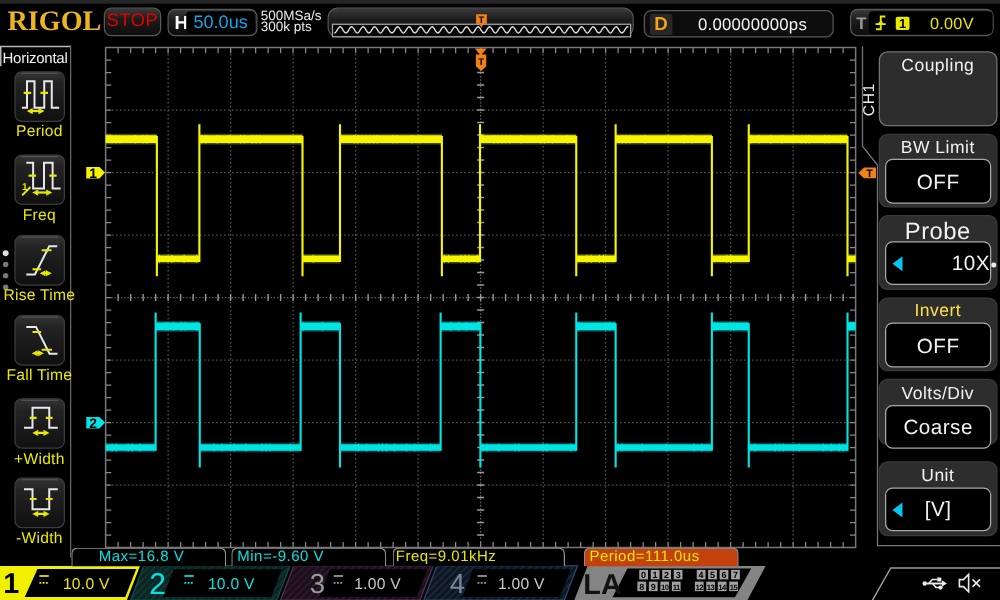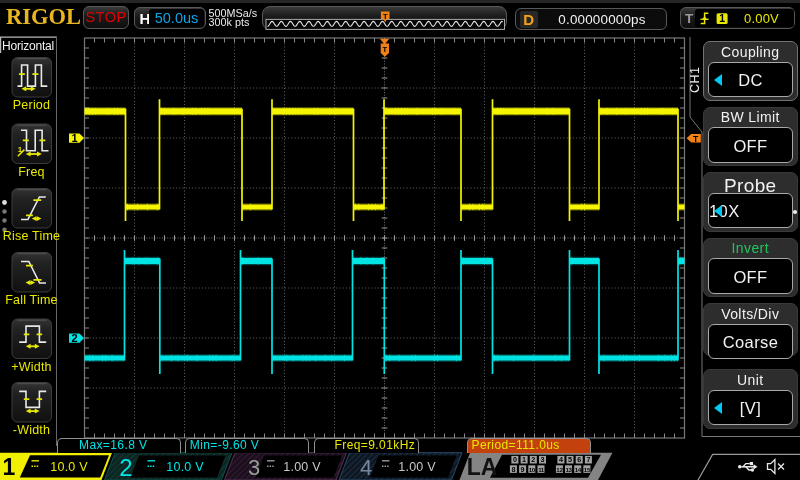--- a/index.html
+++ b/index.html
@@ -216,44 +216,38 @@
     <div class="abs" style="left:2px;top:38.5px;font-size:12px;letter-spacing:-0.2px;color:#f2f2f2">Horizontal</div>
     <div class="abs" style="left:0;top:97.5px;width:63px;text-align:center;font-size:12.5px;letter-spacing:0.2px;color:#e8e800">Period</div>
     <div class="abs" style="left:0;top:165px;width:63px;text-align:center;font-size:12.5px;letter-spacing:0.2px;color:#e8e800">Freq</div>
     <div class="abs" style="left:0;top:228.5px;width:63px;text-align:center;font-size:12.5px;letter-spacing:0.2px;color:#e8e800">Rise Time</div>
     <div class="abs" style="left:0;top:293px;width:63px;text-align:center;font-size:12.5px;letter-spacing:0.2px;color:#e8e800">Fall Time</div>
     <div class="abs" style="left:0;top:359.5px;width:63px;text-align:center;font-size:12.5px;letter-spacing:0.2px;color:#e8e800">+Width</div>
     <div class="abs" style="left:0;top:422.5px;width:63px;text-align:center;font-size:12.5px;letter-spacing:0.2px;color:#e8e800">-Width</div>
     <div class="abs" style="left:689px;top:66px;width:14px;height:28px;font-size:12.5px;letter-spacing:0.5px;color:#f0f0f0;writing-mode:vertical-rl;transform:rotate(180deg);text-align:center;line-height:13px">CH1</div>
     <div class="abs" style="left:703px;top:41px;width:94.5px;height:59.6px;background:#2d2d2d;border-radius:7px;border:1px solid #737373">
       <div style="position:absolute;left:0;top:1.5px;width:100%;text-align:center;font-size:14px;letter-spacing:0.4px;color:#f2f2f2">Coupling</div>
-      <div style="position:absolute;left:4px;top:19.5px;width:85px;height:35.5px;background:#000;border:1px solid #a8a8a8;border-radius:6px">
-        <div style="position:absolute;left:0;top:8.5px;width:100%;text-align:center;font-size:16.5px;letter-spacing:0.4px;color:#f2f2f2">DC</div>
+    </div>
+    <div class="abs" style="left:703px;top:106.6px;width:94.5px;height:59.6px;background:#2d2d2d;border-radius:7px;border:1px solid #3a3a3a">
+      <div style="position:absolute;left:0;top:1.5px;width:100%;text-align:center;font-size:14px;letter-spacing:0.4px;color:#f2f2f2">BW Limit</div>
+      <div style="position:absolute;left:4px;top:19.5px;width:85px;height:35.5px;background:#000;border:1px solid #a8a8a8;border-radius:6px">
+        <div style="position:absolute;left:0;top:8.5px;width:100%;text-align:center;font-size:16.5px;letter-spacing:0.4px;color:#f2f2f2">OFF</div>
+      </div>
+    </div>
+    <div class="abs" style="left:703px;top:172.2px;width:94.5px;height:59.6px;background:#2d2d2d;border-radius:7px;border:1px solid #3a3a3a">
+      <div style="position:absolute;left:0;top:1.5px;width:100%;text-align:center;font-size:19px;letter-spacing:0.4px;color:#f2f2f2">Probe</div>
+      <div style="position:absolute;left:4px;top:19.5px;width:85px;height:35.5px;background:#000;border:1px solid #a8a8a8;border-radius:6px">
+        <div style="position:absolute;left:0;top:8.5px;width:100%;text-align:right;font-size:16.5px;letter-spacing:0.4px;color:#f2f2f2">10X</div>
         <svg width="12" height="14" style="position:absolute;left:2.5px;top:10px" viewBox="0 0 12 14">
           <path d="M10 1 V13 L2 7 Z" fill="#00c8f0"></path>
         </svg>
       </div>
     </div>
-    <div class="abs" style="left:703px;top:106.6px;width:94.5px;height:59.6px;background:#2d2d2d;border-radius:7px;border:1px solid #3a3a3a">
-      <div style="position:absolute;left:0;top:1.5px;width:100%;text-align:center;font-size:14px;letter-spacing:0.4px;color:#f2f2f2">BW Limit</div>
-      <div style="position:absolute;left:4px;top:19.5px;width:85px;height:35.5px;background:#000;border:1px solid #a8a8a8;border-radius:6px">
-        <div style="position:absolute;left:0;top:8.5px;width:100%;text-align:center;font-size:16.5px;letter-spacing:0.4px;color:#f2f2f2">OFF</div>
-      </div>
-    </div>
-    <div class="abs" style="left:703px;top:172.2px;width:94.5px;height:59.6px;background:#2d2d2d;border-radius:7px;border:1px solid #3a3a3a">
-      <div style="position:absolute;left:0;top:1.5px;width:100%;text-align:center;font-size:19px;letter-spacing:0.4px;color:#f2f2f2">Probe</div>
-      <div style="position:absolute;left:4px;top:19.5px;width:85px;height:35.5px;background:#000;border:1px solid #a8a8a8;border-radius:6px">
-        <div style="position:absolute;left:0;top:8.5px;width:100%;text-align:left;font-size:16.5px;letter-spacing:0.4px;color:#f2f2f2">10X</div>
-        <svg width="12" height="14" style="position:absolute;left:2.5px;top:10px" viewBox="0 0 12 14">
-          <path d="M10 1 V13 L2 7 Z" fill="#00c8f0"></path>
-        </svg>
-      </div>
-    </div>
     <div class="abs" style="left:703px;top:237.8px;width:94.5px;height:59.6px;background:#2d2d2d;border-radius:7px;border:1px solid #3a3a3a">
-      <div style="position:absolute;left:0;top:1.5px;width:100%;text-align:center;font-size:14px;letter-spacing:0.4px;color:#22c55e">Invert</div>
+      <div style="position:absolute;left:0;top:1.5px;width:100%;text-align:center;font-size:14px;letter-spacing:0.4px;color:#fde047">Invert</div>
       <div style="position:absolute;left:4px;top:19.5px;width:85px;height:35.5px;background:#000;border:1px solid #a8a8a8;border-radius:6px">
         <div style="position:absolute;left:0;top:8.5px;width:100%;text-align:center;font-size:16.5px;letter-spacing:0.4px;color:#f2f2f2">OFF</div>
       </div>
     </div>
     <div class="abs" style="left:703px;top:303.4px;width:94.5px;height:53px;background:#2d2d2d;border-radius:7px;border:1px solid #3a3a3a">
       <div style="position:absolute;left:0;top:1.5px;width:100%;text-align:center;font-size:14px;letter-spacing:0.4px;color:#f2f2f2">Volts/Div</div>
       <div style="position:absolute;left:4px;top:19.5px;width:85px;height:35.5px;background:#000;border:1px solid #a8a8a8;border-radius:6px">
         <div style="position:absolute;left:0;top:8.5px;width:100%;text-align:center;font-size:16.5px;letter-spacing:0.4px;color:#f2f2f2">Coarse</div>
       </div>
     </div>
@@ -262,14 +256,14 @@
       <div style="position:absolute;left:4px;top:19.5px;width:85px;height:35.5px;background:#000;border:1px solid #a8a8a8;border-radius:6px">
         <div style="position:absolute;left:0;top:8.5px;width:100%;text-align:center;font-size:16.5px;letter-spacing:0.4px;color:#f2f2f2">[V]</div>
         <svg width="12" height="14" style="position:absolute;left:2.5px;top:10px" viewBox="0 0 12 14">
           <path d="M10 1 V13 L2 7 Z" fill="#00c8f0"></path>
         </svg>
       </div>
     </div>
     <div class="abs" style="left:793px;top:210px;width:3.6px;height:3.6px;border-radius:50%;background:#e8e8e8"></div>
     <div class="abs" style="left:57px;top:438px;width:123.5px;height:14.5px;border:1px solid #909090;border-bottom:none;border-radius:5px 5px 0 0;background:#000;font-size:12px;letter-spacing:0.4px;color:#00e4e4;padding-left:21px;line-height:13.5px">Max=16.8 V</div>
     <div class="abs" style="left:185.3px;top:438px;width:123.5px;height:14.5px;border:1px solid #909090;border-bottom:none;border-radius:5px 5px 0 0;background:#000;font-size:12px;letter-spacing:0.4px;color:#00e4e4;padding-left:3.5px;line-height:13.5px">Min=-9.60 V</div>
-    <div class="abs" style="left:313.6px;top:438px;width:105px;height:14.5px;border:1px solid #909090;border-bottom:none;border-radius:5px 5px 0 0;background:#000;font-size:12px;letter-spacing:0.4px;color:#e8e800;padding-left:20px;line-height:13.5px">Freq=9.01kHz</div>
+    <div class="abs" style="left:313.6px;top:438px;width:138px;height:14.5px;border:1px solid #909090;border-bottom:none;border-radius:5px 5px 0 0;background:#000;font-size:12px;letter-spacing:0.4px;color:#e8e800;padding-left:2px;line-height:13.5px">Freq=9.01kHz</div>
     <div class="abs" style="left:467px;top:438px;width:123.5px;height:14.5px;border:1px solid #909090;border-bottom:none;border-radius:5px 5px 0 0;background:#c2410c;font-size:12px;letter-spacing:0.4px;color:#e8e800;padding-left:3.5px;line-height:13.5px">Period=111.0us</div>
   </div>
 </body></html>

